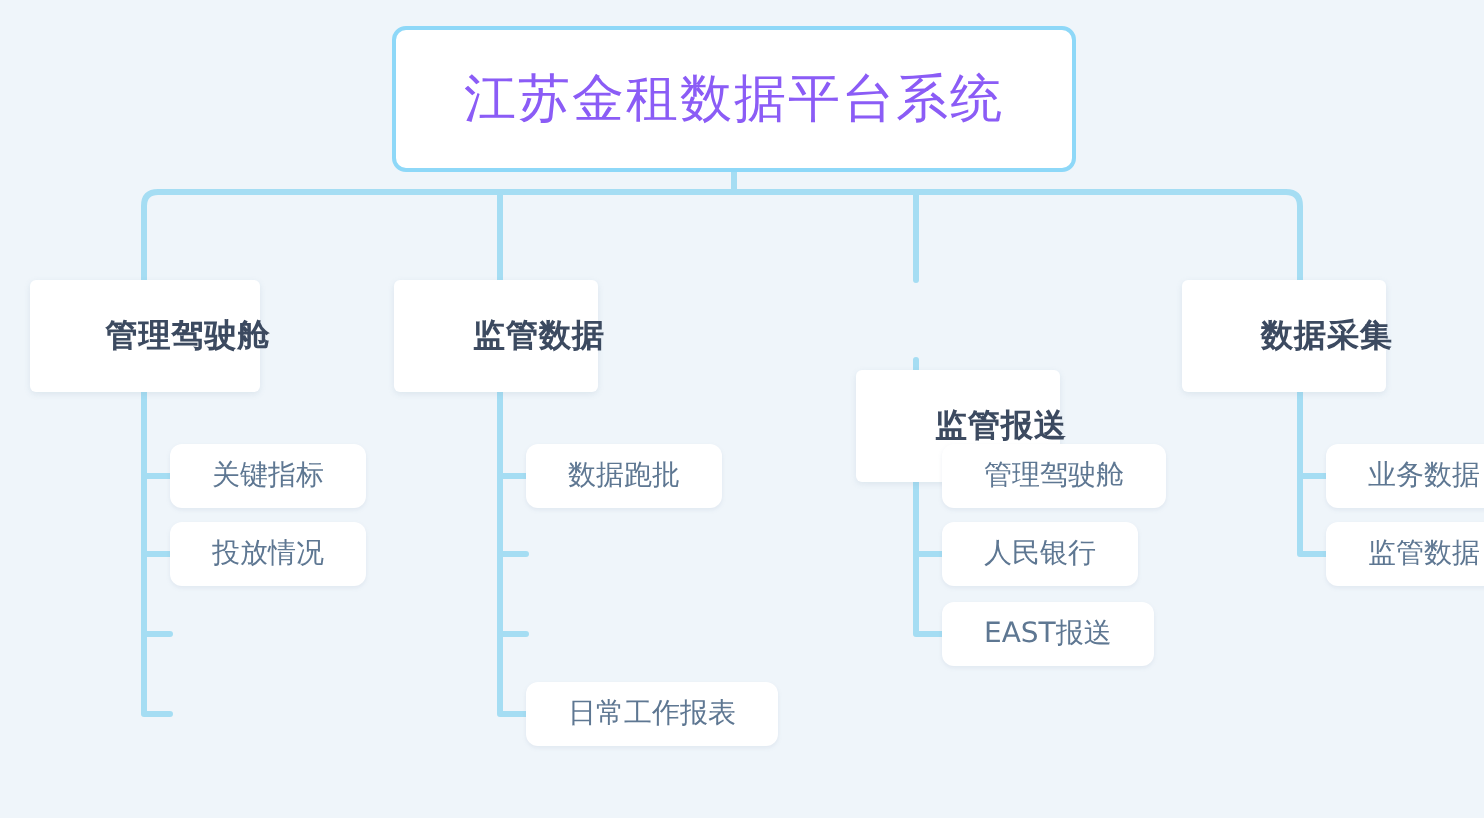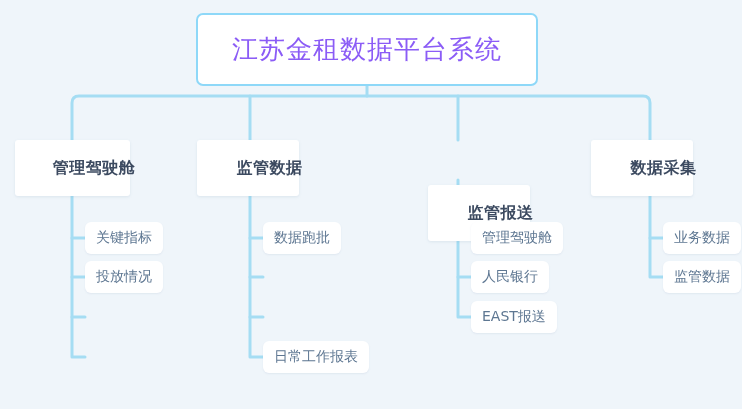--- a/index.html
+++ b/index.html
@@ -72,21 +72,21 @@
   
   .leaf-node {
     position: absolute;
     height: 32px;
     background: #ffffff;
     border-radius: 6px;
     box-shadow: 0 1px 2px rgba(120,150,175,0.13);
     display: flex;
     align-items: center;
     justify-content: center;
-    padding: 0 11px;
+    padding: 0 21px;
     box-sizing: border-box;
   }
   .leaf-label {
     font-size: 14px;
     color: #5e7792;
     white-space: nowrap;
   }
 </style>
 </head>
 <body>

